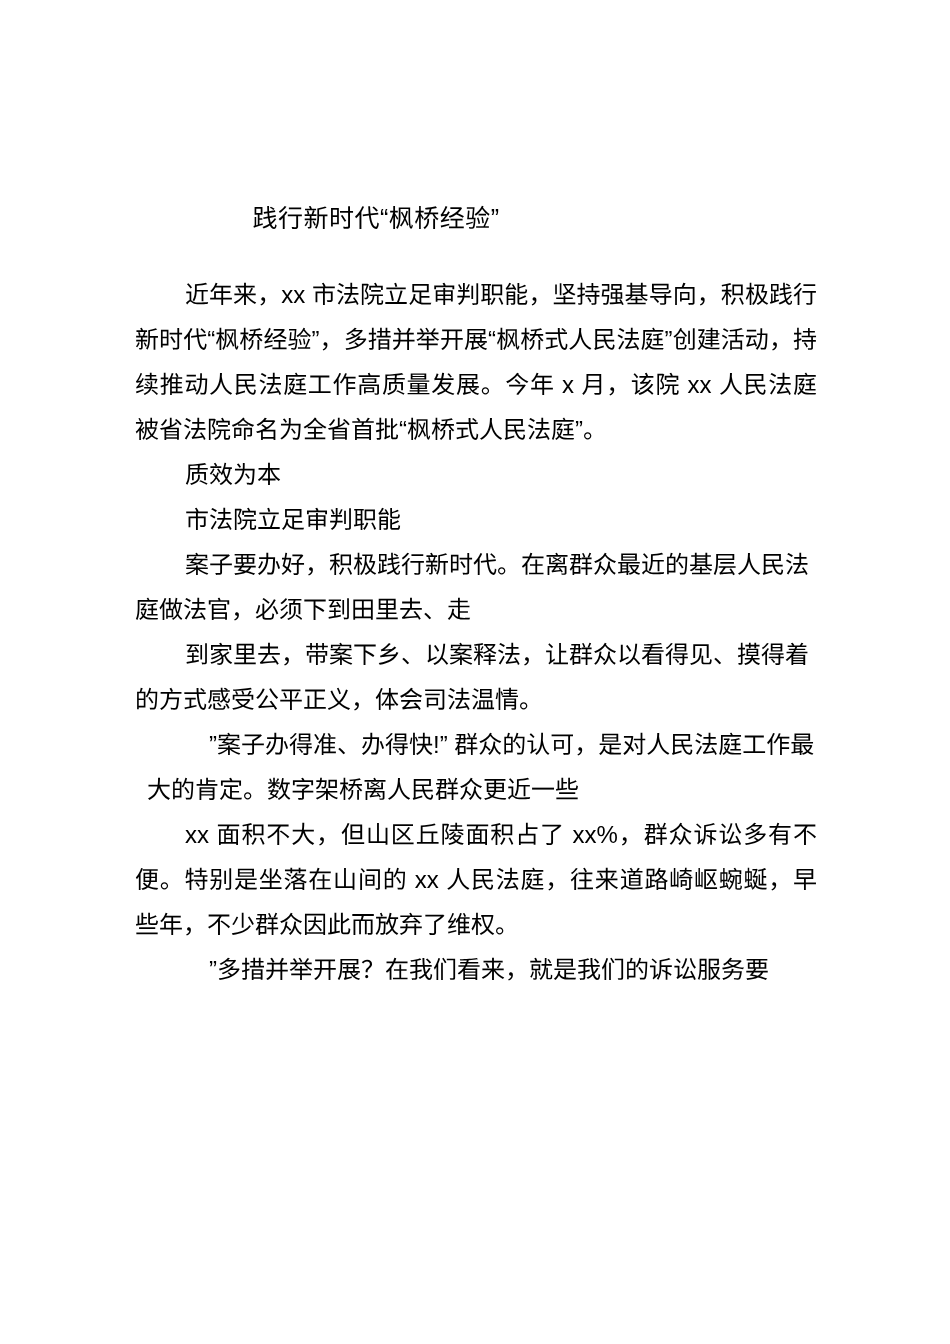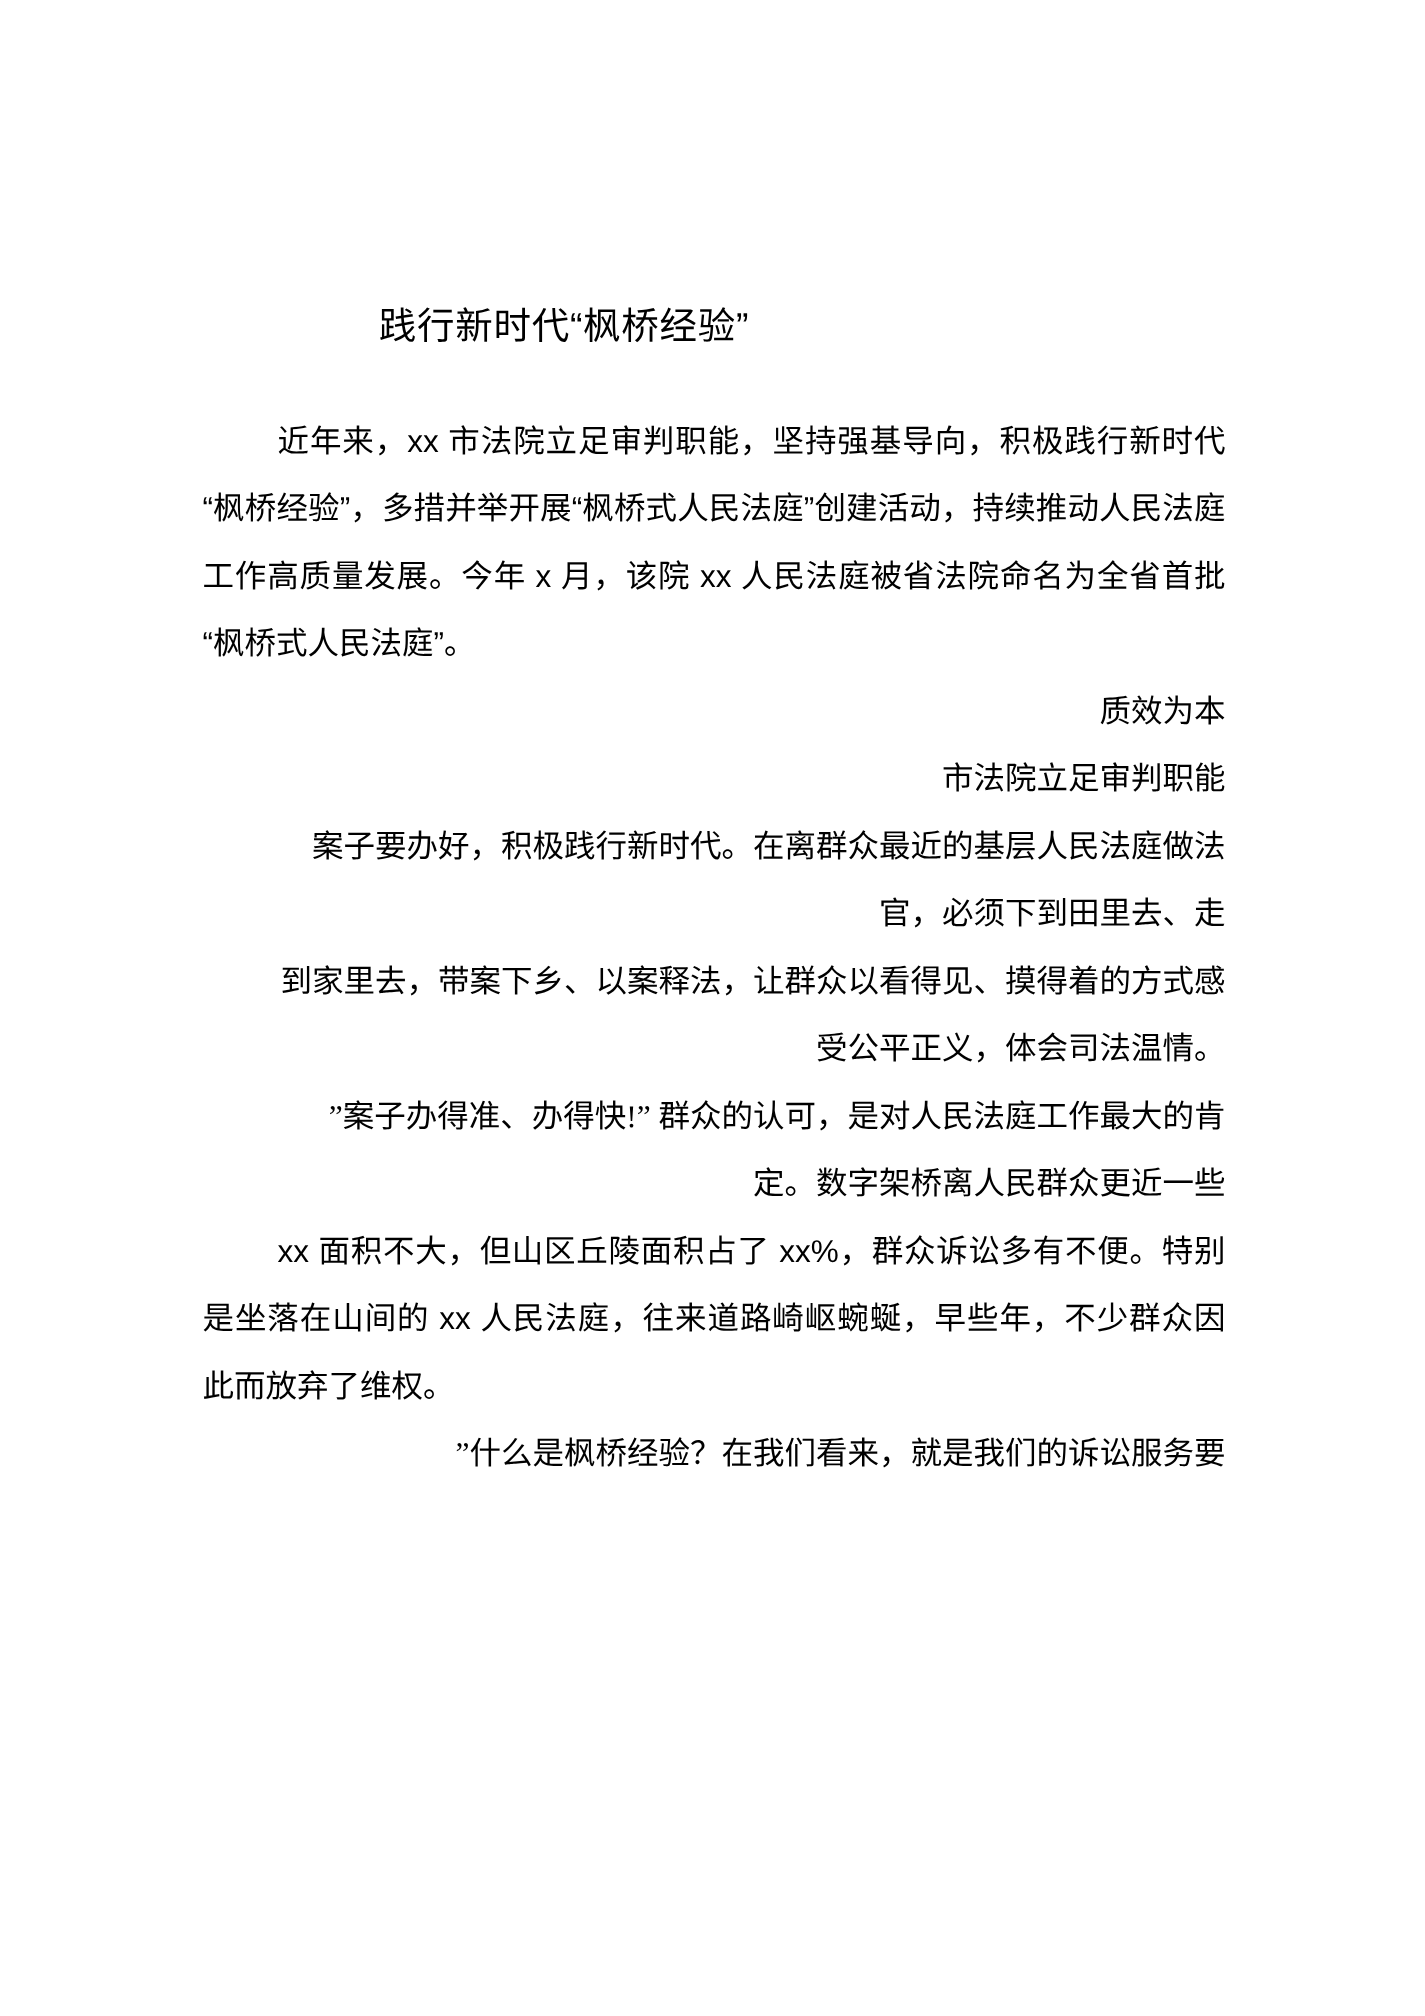--- a/index.html
+++ b/index.html
@@ -48,36 +48,35 @@
     text-align: justify;
     text-justify: inter-ideograph;
   }
 
   .para {
     margin: 0;
     padding: 0;
     text-align: justify;
     text-justify: inter-ideograph;
     text-indent: 50px;
-    font-size: 21px;
+    font-size: 24px;
     line-height: 45px;
     word-break: break-all;
     white-space: normal;
   }
 
   
   .para.quote-lead {
     text-indent: 62px;
     margin-left: 12px;
   }
 
   
   .para.short-line {
-    text-align: right;
-    font-family: Liberation Serif, serif;
+    text-align: left;
   }
 </style>
 </head>
 <body>
 
 <div class="page">
 
   <h1 class="doc-title">践行新时代“枫桥经验”</h1>
 
   <div class="body-block">
@@ -90,16 +89,16 @@
 
     <p class="para short-line">案子要办好，积极践行新时代。在离群众最近的基层人民法庭做法官，必须下到田里去、走</p>
 
     <p class="para short-line">到家里去，带案下乡、以案释法，让群众以看得见、摸得着的方式感受公平正义，体会司法温情。</p>
 
 
     <p class="para quote-lead short-line">”案子办得准、办得快!” 群众的认可，是对人民法庭工作最大的肯定。数字架桥离人民群众更近一些</p>
 
     <p class="para">xx 面积不大，但山区丘陵面积占了 xx%，群众诉讼多有不便。特别是坐落在山间的 xx 人民法庭，往来道路崎岖蜿蜒，早些年，不少群众因此而放弃了维权。</p>
 
-    <p class="para quote-lead short-line">”什么是枫桥经验？在我们看来，就是我们的诉讼服务要</p>
+    <p class="para quote-lead short-line">”多措并举开展？在我们看来，就是我们的诉讼服务要</p>
 
   </div>
 </div>
 
 </body></html>

